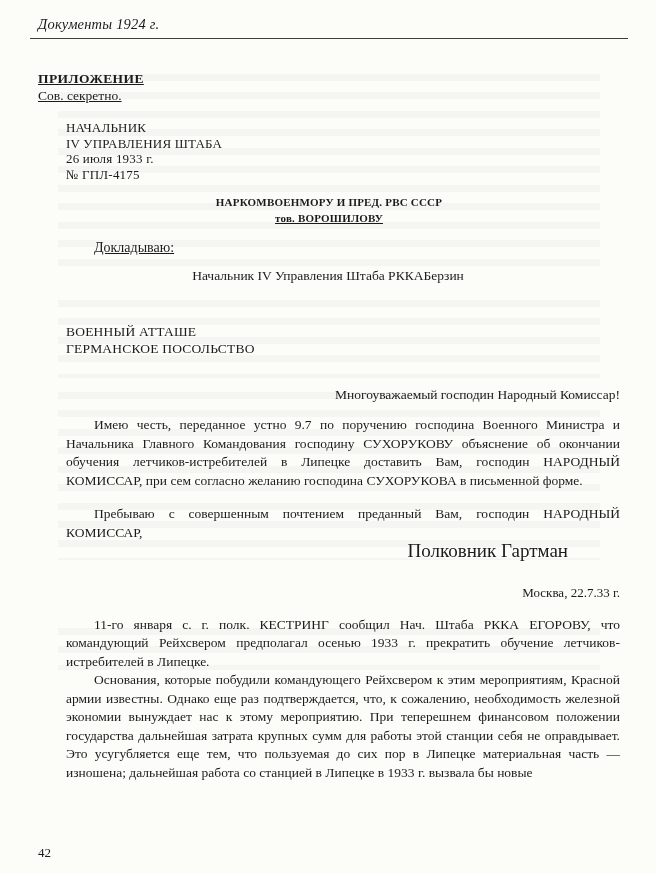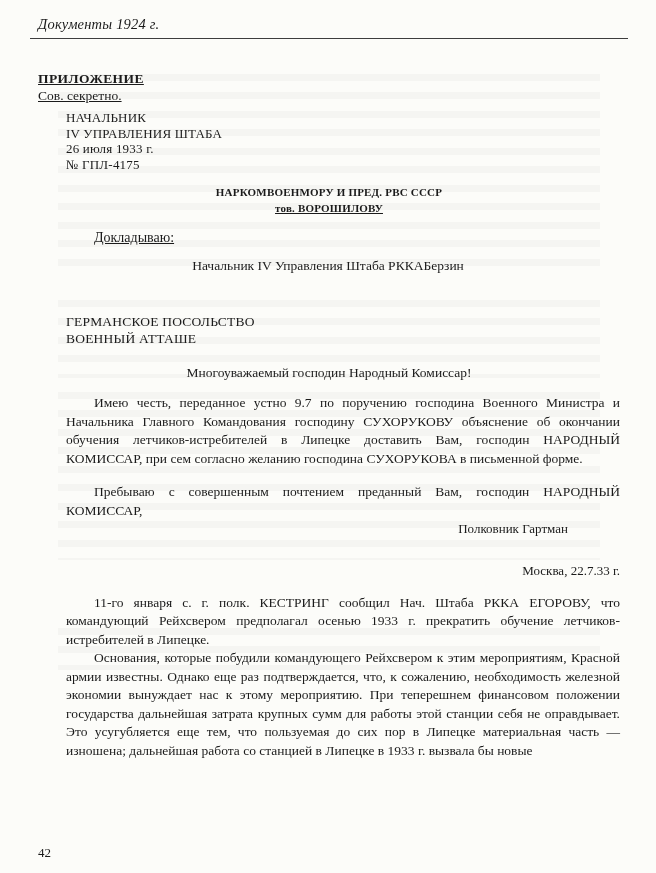--- a/index.html
+++ b/index.html
@@ -16,21 +16,21 @@
   .book-header { font-style:italic; font-size:14.5px; letter-spacing:0.2px; }
   .rule {
     border:none; border-top:1.3px solid #3d3d3d;
     margin:5px -8px 0 -8px;
   }
 
   .right-block { margin-top:32px; font-size:13.5px; line-height:16.5px; }
   .appendix { font-weight:bold; text-decoration:underline; letter-spacing:0.4px; }
   .secrecy { text-decoration:underline; }
 
-  .sender { margin-left:28px; margin-top:6px; font-size:13px; line-height:15.6px; letter-spacing:0.2px; }
+  .sender { margin-left:28px; margin-top:16px; font-size:13px; line-height:15.6px; letter-spacing:0.2px; }
 
   .addressee { text-align:center; margin-top:12px; font-size:11px; line-height:16px; font-weight:bold; letter-spacing:0.2px; }
   .addressee .u { text-decoration:underline; }
 
   .report-label { margin-left:56px; margin-top:14px; font-size:14px; text-decoration:underline; }
 
   .para {
     margin:0 0 0 28px; text-align:justify; text-indent:28px;
     font-size:13.5px; line-height:18.5px;
   }
@@ -38,23 +38,23 @@
   .mt13 { margin-top:13px; }
   .mt15 { margin-top:15px; }
 
   .sig-row {
     display:flex; justify-content:center;
     margin:12px 30px 0 28px; font-size:13.5px;
   }
 
   .embassy { margin-left:28px; margin-top:40px; font-size:13.5px; line-height:16.5px; letter-spacing:0.2px; }
 
-  .salutation { text-align:center; margin-top:18px; font-size:13.5px; }
+  .salutation { text-align:right; margin-top:30px; font-size:13.5px; }
 
-  .letter-sig { text-align:right; margin-right:52px; font-size:13px; line-height:18.5px; }
+  .letter-sig { text-align:right; margin-right:52px; font-size:19px; line-height:18.5px; }
   .place-date { text-align:right; margin-top:24px; font-size:13px; }
 
   .page-number { position:absolute; left:38px; bottom:12px; font-size:13px; z-index:3; }
 
   
   .bleed {
     position:absolute; z-index:1; pointer-events:none;
     opacity:0.45; filter:blur(0.6px);
     background-image:repeating-linear-gradient(
       to bottom,
@@ -99,22 +99,22 @@
 
   <div class="report-label">Докладываю:</div>
 
 
   <div class="sig-row">
     <span>Начальник IV Управления Штаба РККА</span>
     <span>Берзин</span>
   </div>
 
   <div class="embassy">
+    <div>ВОЕННЫЙ АТТАШЕ</div>
     <div>ГЕРМАНСКОЕ ПОСОЛЬСТВО</div>
-    <div>ВОЕННЫЙ АТТАШЕ</div>
   </div>
 
   <div class="salutation">Многоуважаемый господин Народный Комиссар!</div>
 
   <p class="para mt13">Имею честь, переданное устно 9.7 по поручению господина Военного Министра и Начальника Главного Командования господину СУХОРУКОВУ объяснение об окончании обучения летчиков-истребителей в Липецке доставить Вам, господин НАРОДНЫЙ КОМИССАР, при сем согласно желанию господина СУХОРУКОВА в письменной форме.</p>
 
   <p class="para mt15">Пребываю с совершенным почтением преданный Вам, господин НАРОДНЫЙ КОМИССАР,</p>
   <div class="letter-sig">Полковник Гартман</div>
 
   <div class="place-date">Москва, 22.7.33 г.</div>

